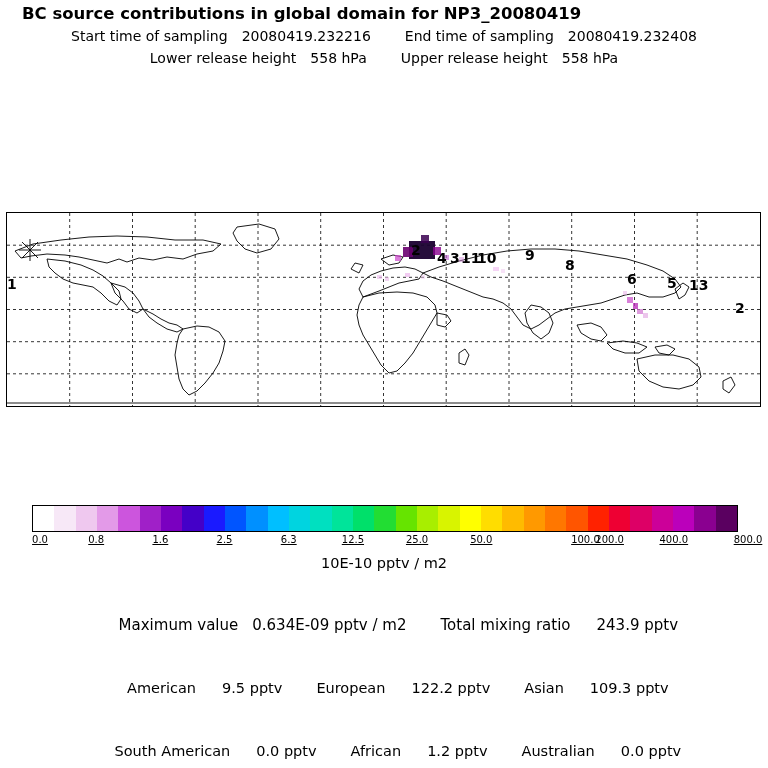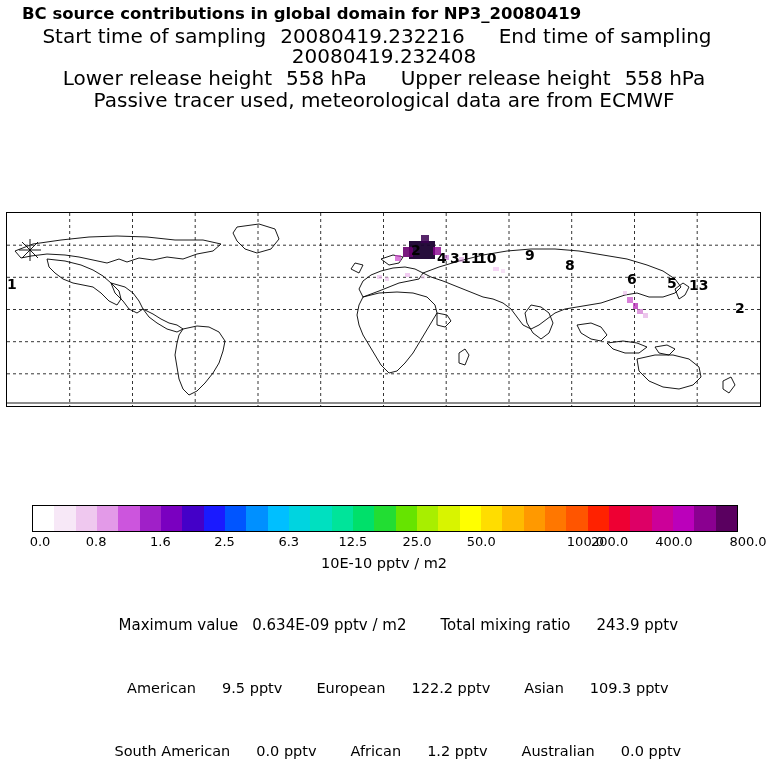--- a/index.html
+++ b/index.html
@@ -30,21 +30,21 @@
   }
   .title {
     font-size: 16.5px;
     font-weight: bold;
     text-align: left;
     margin-left: 22px;
     letter-spacing: 0px;
     line-height: 20px;
   }
   .subline {
-    font-size: 20px;
+    font-size: 14px;
     line-height: 20px;
     margin-top: 2px;
   }
   .gap-sm { display: inline-block; width: 14px; }
   .gap-md { display: inline-block; width: 26px; }
   .gap-lg { display: inline-block; width: 34px; }
 
   
   .map-wrap {
     position: absolute;
@@ -78,23 +78,24 @@
     height: 100%;
   }
   .cbar-ticks {
     position: relative;
     width: 706px;
     height: 18px;
     margin-top: 2px;
   }
   .cbar-ticks span {
     position: absolute;
-    font-size: 13px;
+    font-size: 10px;
     transform: translateX(-50%);
     white-space: nowrap;
+    text-decoration: underline;
   }
   .cbar-unit {
     width: 768px;
     position: absolute;
     left: -32px;
     top: 50px;
     text-align: center;
     font-size: 14.5px;
   }
 
@@ -120,21 +121,20 @@
     <div class="title">BC  source contributions in global domain for NP3_20080419</div>
 
     <div class="subline">
       <span>Start time of sampling</span><span class="gap-sm"></span><span>20080419.232216</span><span class="gap-lg"></span><span>End time of sampling</span><span class="gap-sm"></span><span>20080419.232408</span>
     </div>
 
     <div class="subline">
       <span>Lower release height</span><span class="gap-sm"></span><span>558 hPa</span><span class="gap-lg"></span><span>Upper release height</span><span class="gap-sm"></span><span>558 hPa</span>
     </div>
 
-    <div class="subline">Passive tracer used, meteorological data are from ECMWF</div>
   </div>
 
   <div class="map-wrap">
     <svg class="map-svg" width="753" height="193" viewBox="0 0 753 193">
 
       <g stroke="#000000" stroke-width="0.8" stroke-dasharray="3,3" fill="none">
         <line x1="62.7" y1="0" x2="62.7" y2="193"></line>
         <line x1="125.5" y1="0" x2="125.5" y2="193"></line>
         <line x1="188.2" y1="0" x2="188.2" y2="193"></line>
         <line x1="251.0" y1="0" x2="251.0" y2="193"></line>

